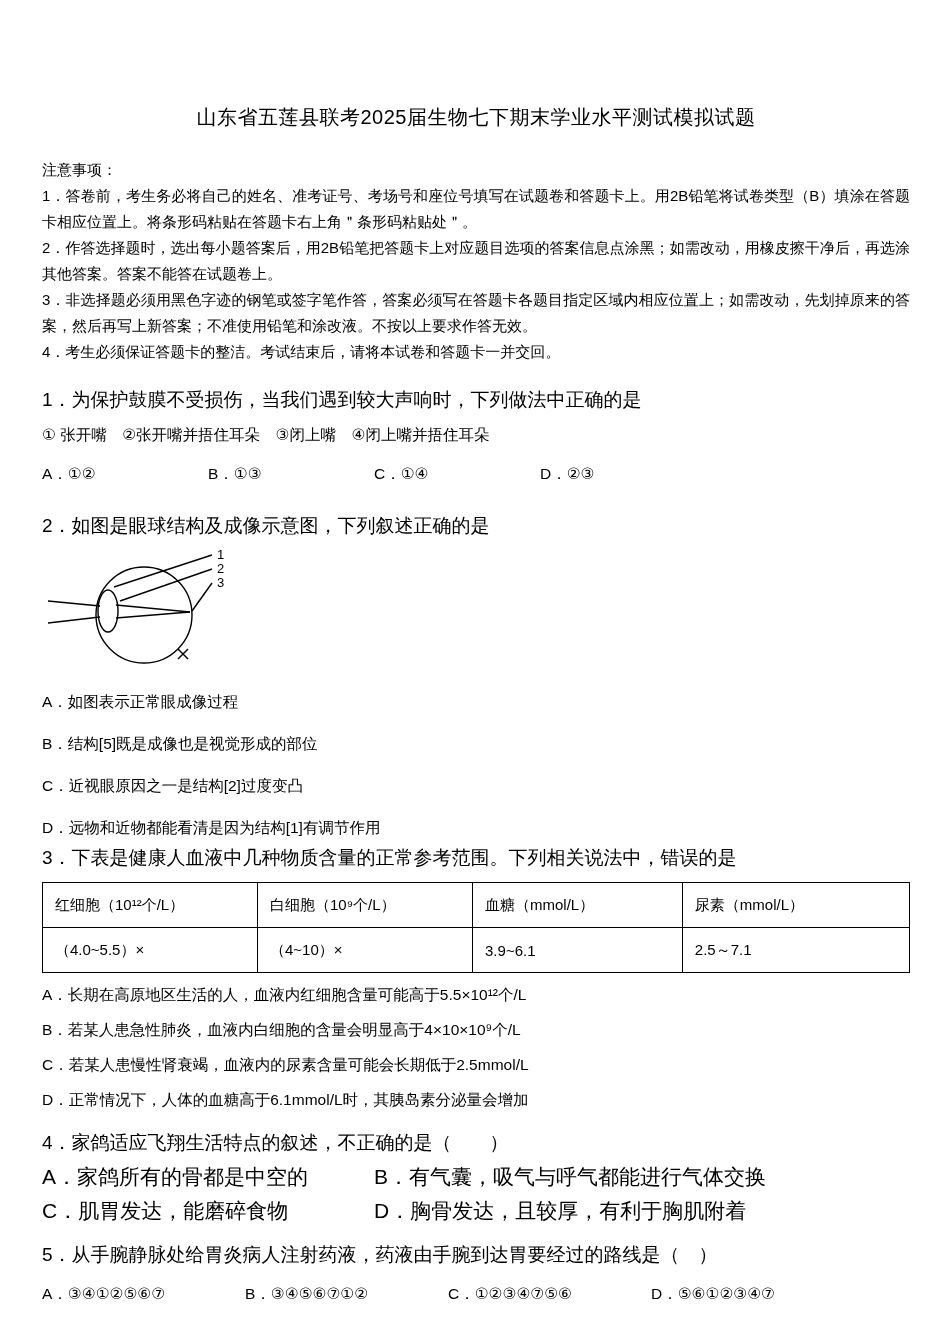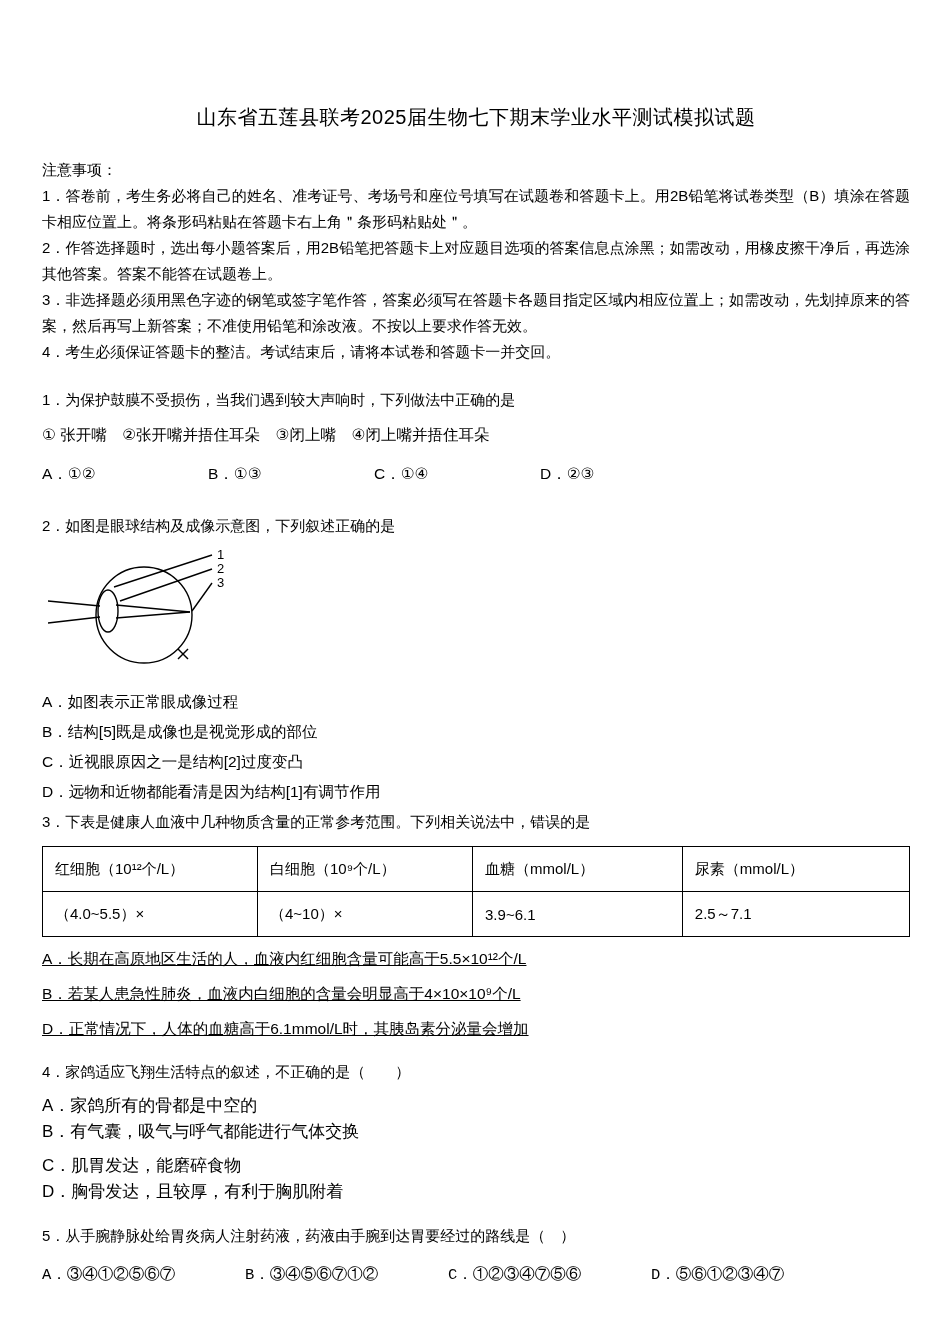--- a/index.html
+++ b/index.html
@@ -14,55 +14,55 @@
 
   .title {
     font-size:20px; font-weight:400; text-align:center;
     margin-bottom:26px; letter-spacing:0.5px;
   }
 
   .notice { font-size:15px; line-height:26px; }
   .notice-heading { font-weight:400; }
   .notice p { text-align:justify; }
 
-  .stem { font-size:15px; line-height:26px; }
+  .stem { font-size:19px; line-height:26px; }
   .q1-stem { margin-top:22px; }
   .choices-line { font-size:15.5px; line-height:26px; margin-top:9px; }
 
   .answers { display:flex; margin-top:13px; font-size:15.5px; line-height:26px; }
   .answers.q1 span { width:166px; }
-  .answers.q5 span { width:203px;font-family:Liberation Mono, monospace; }
+  .answers.q5 span { width:203px; }
 
   .q2-stem { margin-top:26px; }
   .diagram-wrap { margin-top:6px; margin-left:2px; height:122px; }
   .eye-svg line, .eye-svg circle, .eye-svg ellipse, .eye-svg path {
     stroke:#000; fill:none; stroke-width:1.4;
   }
   .eye-svg text { fill:#000; stroke:none; font-size:13px; font-family:"Liberation Sans",sans-serif; }
 
   .opt-block { margin-top:22px; }
-  .opt-line { font-size:15.5px; line-height:26px; margin-top:4px; }
+  .opt-line { font-size:15.5px; line-height:26px; margin-top:16px; }
 
   .q3-stem { margin-top:4px; }
   .ref-table {
     width:100%; border-collapse:collapse; margin-top:11px;
     font-size:15px; table-layout:fixed;
   }
   .ref-table td {
     border:1.8px solid #000; padding:0 12px; height:45px; vertical-align:middle;
   }
   .ref-table col.c1 { width:24.8%; }
   .ref-table col.c2 { width:24.8%; }
   .ref-table col.c3 { width:24.2%; }
   .ref-table col.c4 { width:26.2%; }
 
-  .q3-opts .opt-line { margin-top:9px;text-decoration:underline; }
+  .q3-opts .opt-line { margin-top:9px; }
 
   .q4-stem { margin-top:17px; }
-  .two-col { display:flex; font-size:17px; line-height:26px; margin-top:8px;flex-direction:column; }
+  .two-col { display:flex; font-size:21px; line-height:26px; margin-top:8px; }
   .two-col .col1 { width:332px; }
 
   .q5-stem { margin-top:18px; }
 </style>
 </head>
 <body>
 
 <div class="page">
 
   <h1 class="title">山东省五莲县联考2025届生物七下期末学业水平测试模拟试题</h1>
@@ -144,20 +144,21 @@
           <td>（4~10）×</td>
           <td>3.9~6.1</td>
           <td>2.5～7.1</td>
         </tr>
       </tbody>
     </table>
 
     <div class="q3-opts">
       <div class="opt-line">A．长期在高原地区生活的人，血液内红细胞含量可能高于5.5×10¹²个/L</div>
       <div class="opt-line">B．若某人患急性肺炎，血液内白细胞的含量会明显高于4×10×10⁹个/L</div>
+      <div class="opt-line">C．若某人患慢性肾衰竭，血液内的尿素含量可能会长期低于2.5mmol/L</div>
       <div class="opt-line">D．正常情况下，人体的血糖高于6.1mmol/L时，其胰岛素分泌量会增加</div>
     </div>
   </section>
 
   <section>
     <div class="stem q4-stem">4．家鸽适应飞翔生活特点的叙述，不正确的是（　　）</div>
     <div class="two-col">
       <span class="col1">A．家鸽所有的骨都是中空的</span>
       <span>B．有气囊，吸气与呼气都能进行气体交换</span>
     </div>

